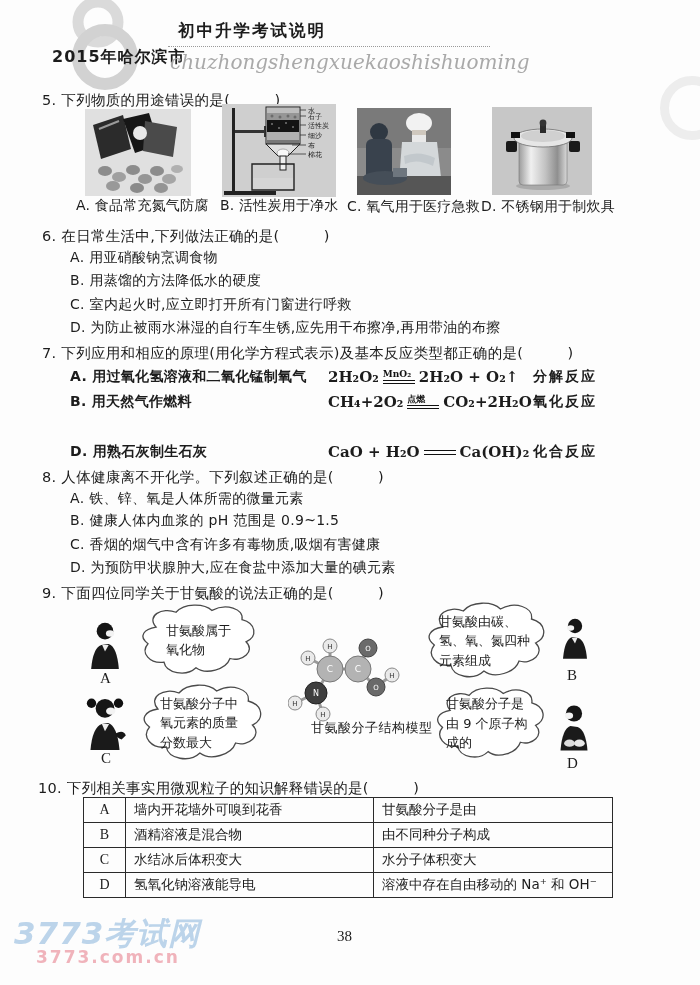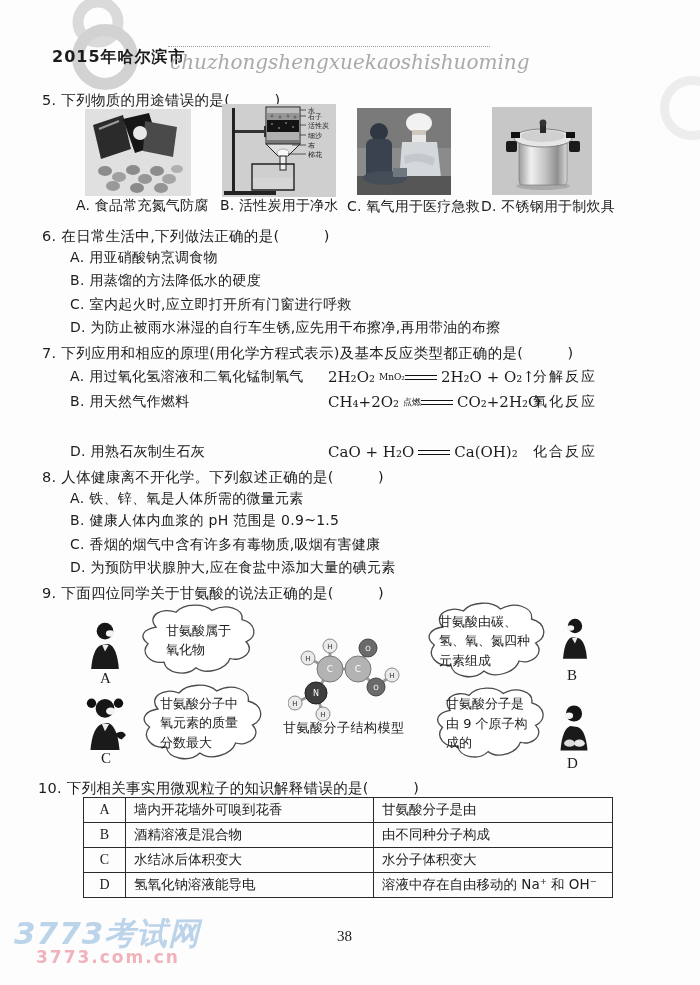--- a/index.html
+++ b/index.html
@@ -13,40 +13,40 @@
   .pinyin{left:170px;top:50px;font-size:20px;font-style:italic;color:#a9a9a9;
           font-family:"DejaVu Serif",serif;}
   .corner-ring{position:absolute;left:660px;top:76px;width:46px;height:46px;border:9px solid #ededed;border-radius:50%;}
   
   .stem{font-size:14.5px;letter-spacing:.3px;}
   .opt{left:70px;font-size:14px;letter-spacing:.3px;}
   .cap{font-size:14px;letter-spacing:.2px;}
   .fig{position:absolute;}
   .fig svg{display:block;width:100%;height:100%;}
   
-  .q7-row{position:absolute;left:0;width:700px;height:24px;}
+  .q7-row{position:absolute;left:0;width:700px;height:24px;font-weight:bold;}
   .q7-label{position:absolute;left:70px;top:2px;font-size:14px;letter-spacing:.3px;white-space:nowrap;}
   .q7-eq{position:absolute;left:328px;top:-2px;height:26px;display:flex;align-items:center;
          font-family:"DejaVu Serif",serif;font-size:15px;white-space:nowrap;}
   .q7-type{position:absolute;left:533px;top:2px;font-size:14px;letter-spacing:2px;white-space:nowrap;}
-  .eqsign{display:inline-flex;flex-direction:row;align-items:center;margin:0 4px;}
+  .eqsign{display:inline-flex;flex-direction:column;margin:0 4px;}
   .cond{font-style:normal;font-size:9px;line-height:1;color:#111;font-family:"DejaVu Serif",serif;}
   .cond:empty{display:none;}
   .dline{display:block;width:32px;height:4.5px;border-top:1.4px solid #111;border-bottom:1.4px solid #111;
          box-sizing:border-box;margin-top:1px;}
   
   .bubble{position:absolute;}
   .cloud{position:absolute;left:0;top:0;width:100%;height:100%;}
   .cloud path{fill:#ffffff;stroke:#4a4a4a;stroke-width:1.3;vector-effect:non-scaling-stroke;}
   .bubble-text{position:absolute;top:8%;bottom:8%;display:flex;align-items:center;
                font-size:13px;line-height:1.5;letter-spacing:0;white-space:normal;}
   .person{position:absolute;}
   .person svg{display:block;width:100%;height:100%;}
   .speaker-label{font-family:"Liberation Serif",serif;font-size:15px;}
-  .model-caption{font-size:13px;letter-spacing:.5px;}
+  .model-caption{font-size:13px;letter-spacing:.5px;margin-left:28px;}
   
   .q10-table{position:absolute;left:83px;top:797px;width:529px;border-collapse:collapse;table-layout:fixed;}
   .q10-table th,.q10-table td{border:1px solid #2a2a2a;font-size:13.5px;font-weight:normal;
       padding:0;color:#1c1c1c;overflow:hidden;white-space:nowrap;}
   .q10-table th{height:22px;text-align:center;}
   .q10-table td{height:24px;}
   .q10-table td.c-opt{text-align:center;font-family:"Liberation Serif",serif;font-size:14px;}
   .q10-table td.c-txt{padding-left:8px;}
   
   .page-number{left:337px;top:928px;font-family:"Liberation Serif",serif;font-size:15px;}
@@ -57,20 +57,21 @@
 </head>
 <body>
 
 <div class="page">
 
   <svg class="abs" style="left:58px;top:0;width:92px;height:92px" viewBox="0 0 92 92">
     <circle cx="40" cy="22" r="20" fill="none" stroke="#dadada" stroke-width="11"></circle>
     <circle cx="47" cy="57" r="27" fill="none" stroke="#d2d2d2" stroke-width="12"></circle>
   </svg>
   <div class="abs edition">2015年哈尔滨市</div>
+  <div class="abs doc-title">初中升学考试说明</div>
   <div class="dotted-rule"></div>
   <div class="abs pinyin">chuzhongshengxuekaoshishuoming</div>
   <div class="corner-ring"></div>
 
   <div class="abs stem" style="left:42px;top:91px">5. 下列物质的用途错误的是(　　　)</div>
 
   <div class="fig" style="left:85px;top:109px;width:106px;height:87px">
     <svg viewBox="0 0 106 87">
       <rect width="106" height="87" fill="#e0e0e0"></rect>
       <polygon points="8,16 38,6 46,40 16,50" fill="#2b2b2b"></polygon>

